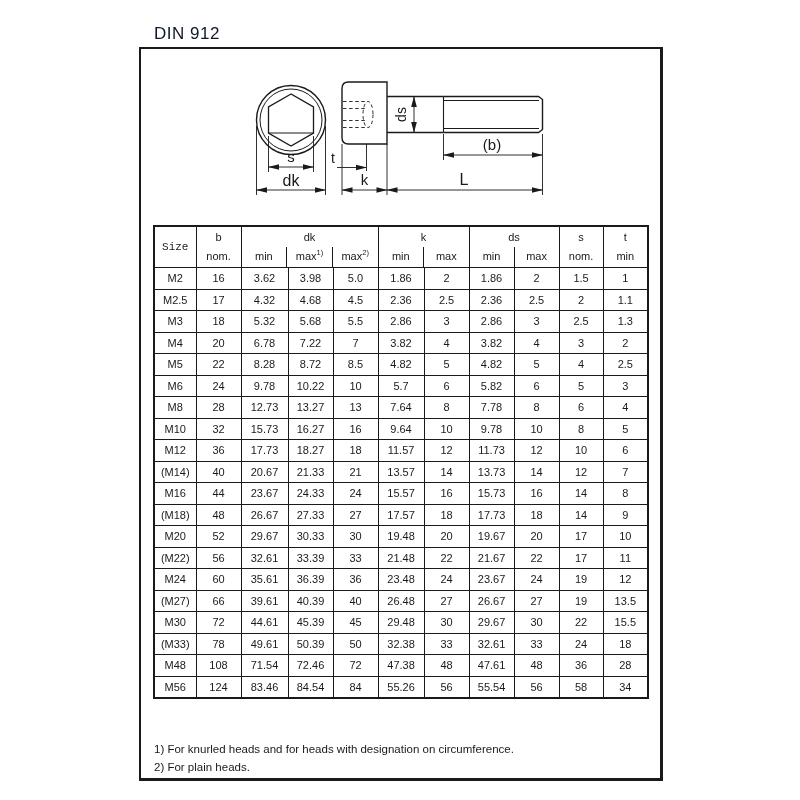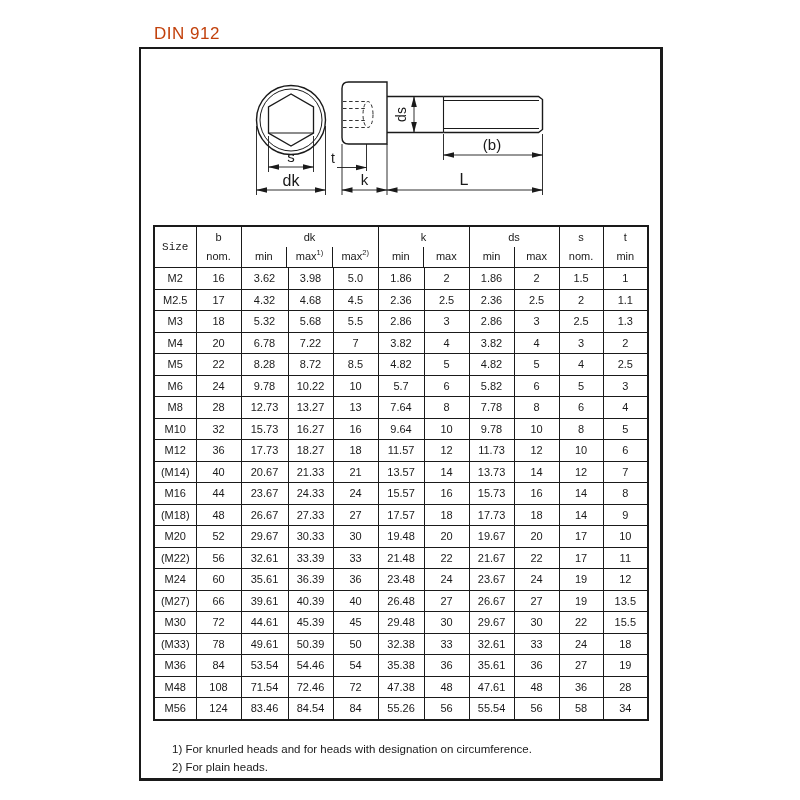--- a/index.html
+++ b/index.html
@@ -5,21 +5,21 @@
   * { margin:0; padding:0; box-sizing:border-box; }
   html,body { width:800px; height:800px; }
   body {
     position:relative;
     background:#ffffff;
     font-family:"Liberation Sans", sans-serif;
     color:#1a1a1a;
   }
   .page-title {
     position:absolute; left:154px; top:24px;
-    font-size:17px; letter-spacing:0.5px; color:#c2410c;
+    font-size:17px; letter-spacing:0.5px; color:#0f172a;
   }
   .frame {
     position:absolute; left:139px; top:47px; width:524px; height:734px;
     border:2px solid #1a1a1a; border-right-width:3px; border-bottom-width:3px;
     background:#ffffff;
   }
   svg.drawing { position:absolute; left:139px; top:47px; }
   svg.drawing text {
     font-family:"Liberation Sans", sans-serif;
     fill:#1a1a1a;
@@ -35,21 +35,21 @@
   table.spec { border-width:2px; }
   table.spec th { font-weight:normal; padding:0; vertical-align:top; height:40px; }
   table.spec td { text-align:center; height:20.5px; padding:0; line-height:20.5px; white-space:nowrap; }
   .h-single { height:40px; line-height:40px; text-align:center;font-family:Liberation Mono, monospace; }
   .h-top { height:20px; line-height:21px; text-align:center; }
   .h-sub { display:flex; height:20px; }
   .h-sub span.c { flex:1; text-align:center; line-height:19px; border-left:1px solid #1a1a1a; white-space:nowrap; }
   .h-sub span.c:first-child { border-left:none; }
   sup.fn { font-size:7.5px; vertical-align:super; line-height:0; }
   .footnotes {
-    position:absolute; left:172px; top:740px;
+    position:absolute; left:154px; top:740px;
     font-size:11.5px; line-height:18px; color:#1a1a1a;
   }
 </style>
 </head>
 <body>
 
 <div class="page-title">DIN 912</div>
 
 <div class="frame"></div>
 
@@ -411,33 +411,20 @@
         <td>50.39</td>
         <td>50</td>
         <td>32.38</td>
         <td>33</td>
         <td>32.61</td>
         <td>33</td>
         <td>24</td>
         <td>18</td>
       </tr>
       <tr>
-        <td>M36</td>
-        <td>84</td>
-        <td>53.54</td>
-        <td>54.46</td>
-        <td>54</td>
-        <td>35.38</td>
-        <td>36</td>
-        <td>35.61</td>
-        <td>36</td>
-        <td>27</td>
-        <td>19</td>
-      </tr>
-      <tr>
         <td>M48</td>
         <td>108</td>
         <td>71.54</td>
         <td>72.46</td>
         <td>72</td>
         <td>47.38</td>
         <td>48</td>
         <td>47.61</td>
         <td>48</td>
         <td>36</td>

